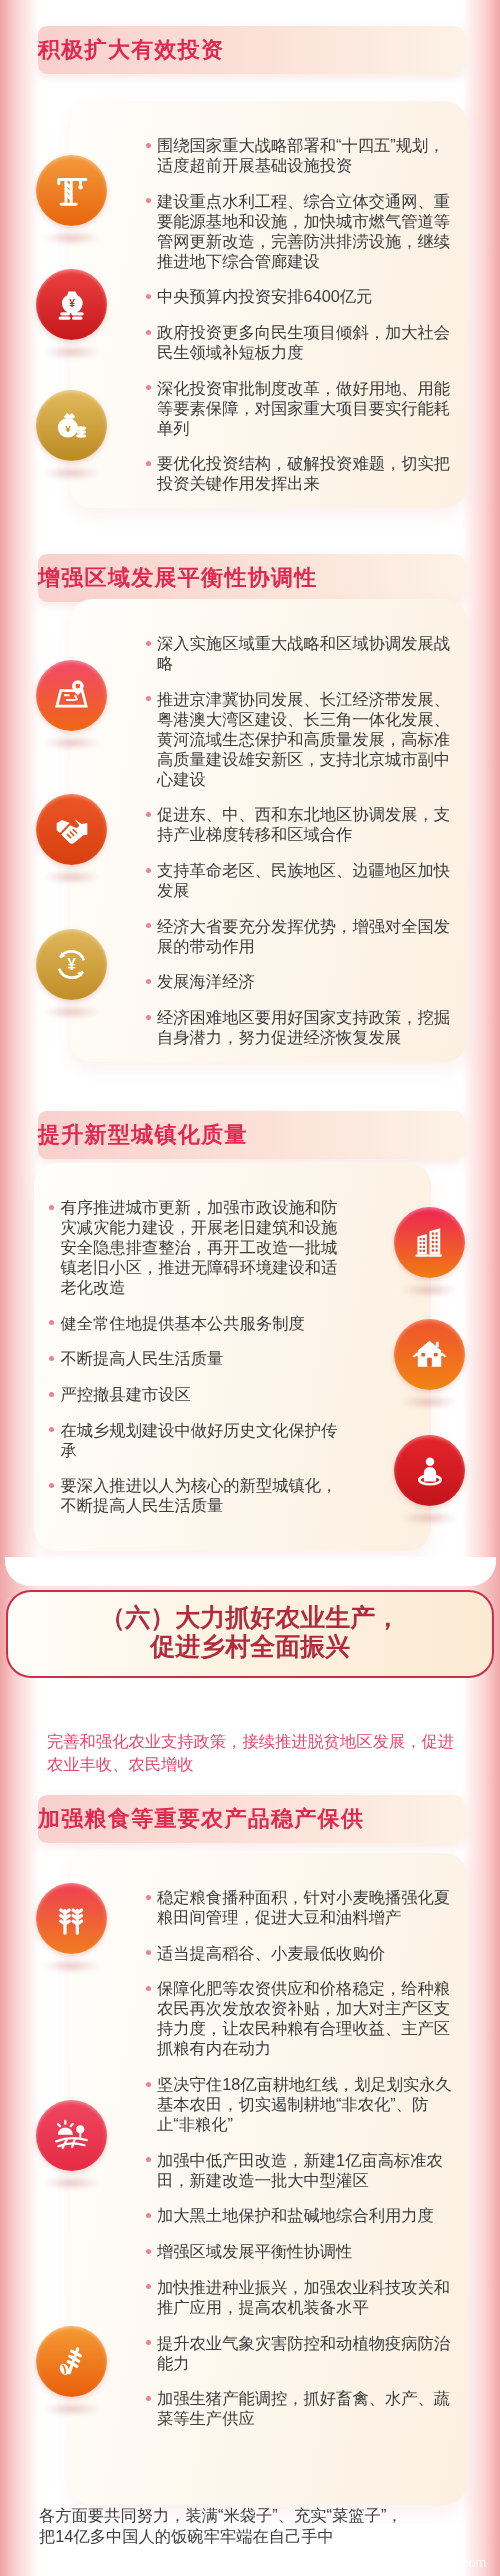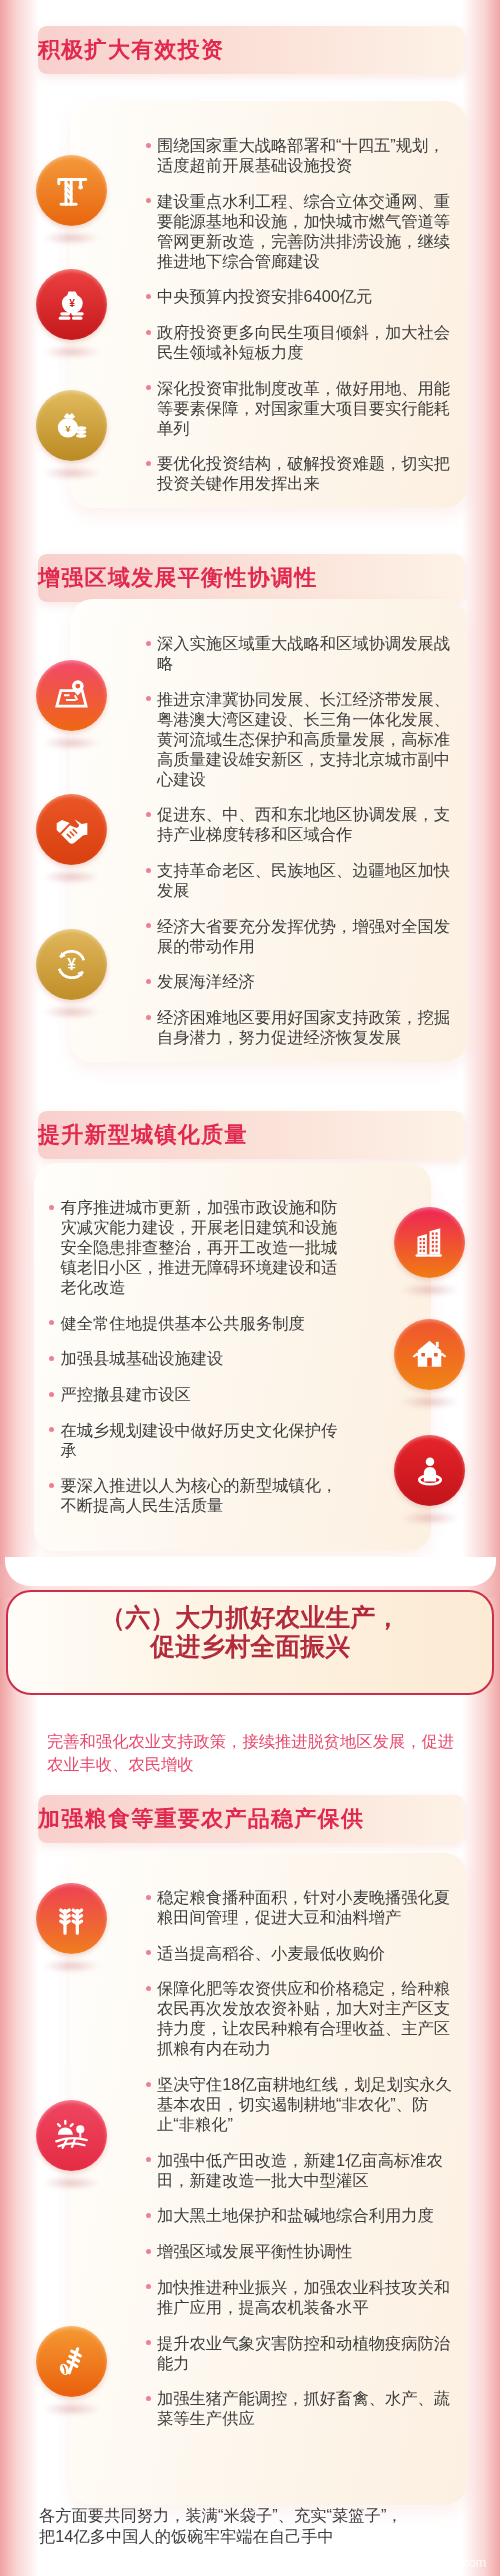--- a/index.html
+++ b/index.html
@@ -38,21 +38,21 @@
   .ic-house{background:linear-gradient(180deg,#f0542e,#f08414);}
   .ic-person{background:linear-gradient(180deg,#e6242b,#c3141b);}
   .ic-wheat{background:linear-gradient(180deg,#ee4054,#f07d1e);}
   .ic-farm{background:linear-gradient(180deg,#ef4660,#e52b44);}
   .ic-grain{background:linear-gradient(180deg,#f59a33,#ea5f0c);}
   
   .pink-strip{position:absolute;top:1565px;left:0;width:501px;height:33px;
     background:linear-gradient(90deg,#f0a8a8,#fbe2e0 7%,#fdf0ef 50%,#fbe2e0 93%,#f0a8a8);}
   .white-bottom{position:absolute;top:1557px;left:5px;width:491px;height:29px;background:#ffffff;border-radius:0 0 25px 25px;}
   
-  .panel-six{position:absolute;left:6.3px;top:1590px;width:488px;height:105px;
+  .panel-six{position:absolute;left:6.3px;top:1590px;width:488px;height:88px;
     border:2.5px solid #cb2e48;border-radius:25px;
     background:linear-gradient(90deg,#fffdf9 0%,#fdf3e2 45%,#fcead4 100%);}
   .panel-title{font-family:"Liberation Serif","DejaVu Serif",serif;font-weight:bold;
     font-size:25px;color:#b22a3c;text-align:center;line-height:29px;padding-top:11.3px;}
   .intro{position:absolute;left:39px;top:1722px;width:433px;margin:8px;
     font-size:16.3px;line-height:22.5px;color:#e8486d;}
   .closing{position:absolute;left:39px;top:2505px;width:433px;margin:0;
     font-size:16.3px;line-height:21px;color:#3c3c3c;}
   .watermark{position:absolute;left:459px;top:2556px;font-size:12.5px;color:#ffffff;opacity:.85;}
 </style>
@@ -214,21 +214,21 @@
           <g fill="#fff">
             <circle cx="12" cy="6.2" r="2.7"></circle>
             <path d="M12 9.4c2.5 0 3.9 1.8 3.9 4.2v5H8.1v-5c0-2.4 1.4-4.2 3.9-4.2z"></path>
           </g>
         </svg>
     </div>
     <ul class="bullets">
 
     <li><span>有序推进城市更新，加强市政设施和防灾减灾能力建设，开展老旧建筑和设施安全隐患排查整治，再开工改造一批城镇老旧小区，推进无障碍环境建设和适老化改造</span></li>
         <li><span>健全常住地提供基本公共服务制度</span></li>
-        <li><span>加强县城基础设施建设</span></li>
+        <li><span>不断提高人民生活质量</span></li>
         <li><span>严控撤县建市设区</span></li>
         <li><span>在城乡规划建设中做好历史文化保护传承</span></li>
         <li><span>要深入推进以人为核心的新型城镇化，不断提高人民生活质量</span></li>
       </ul>
   </section>
 
   <div class="pink-strip"></div>
   <div class="white-bottom"></div>
   <div class="panel-six">
     <div class="panel-title">

